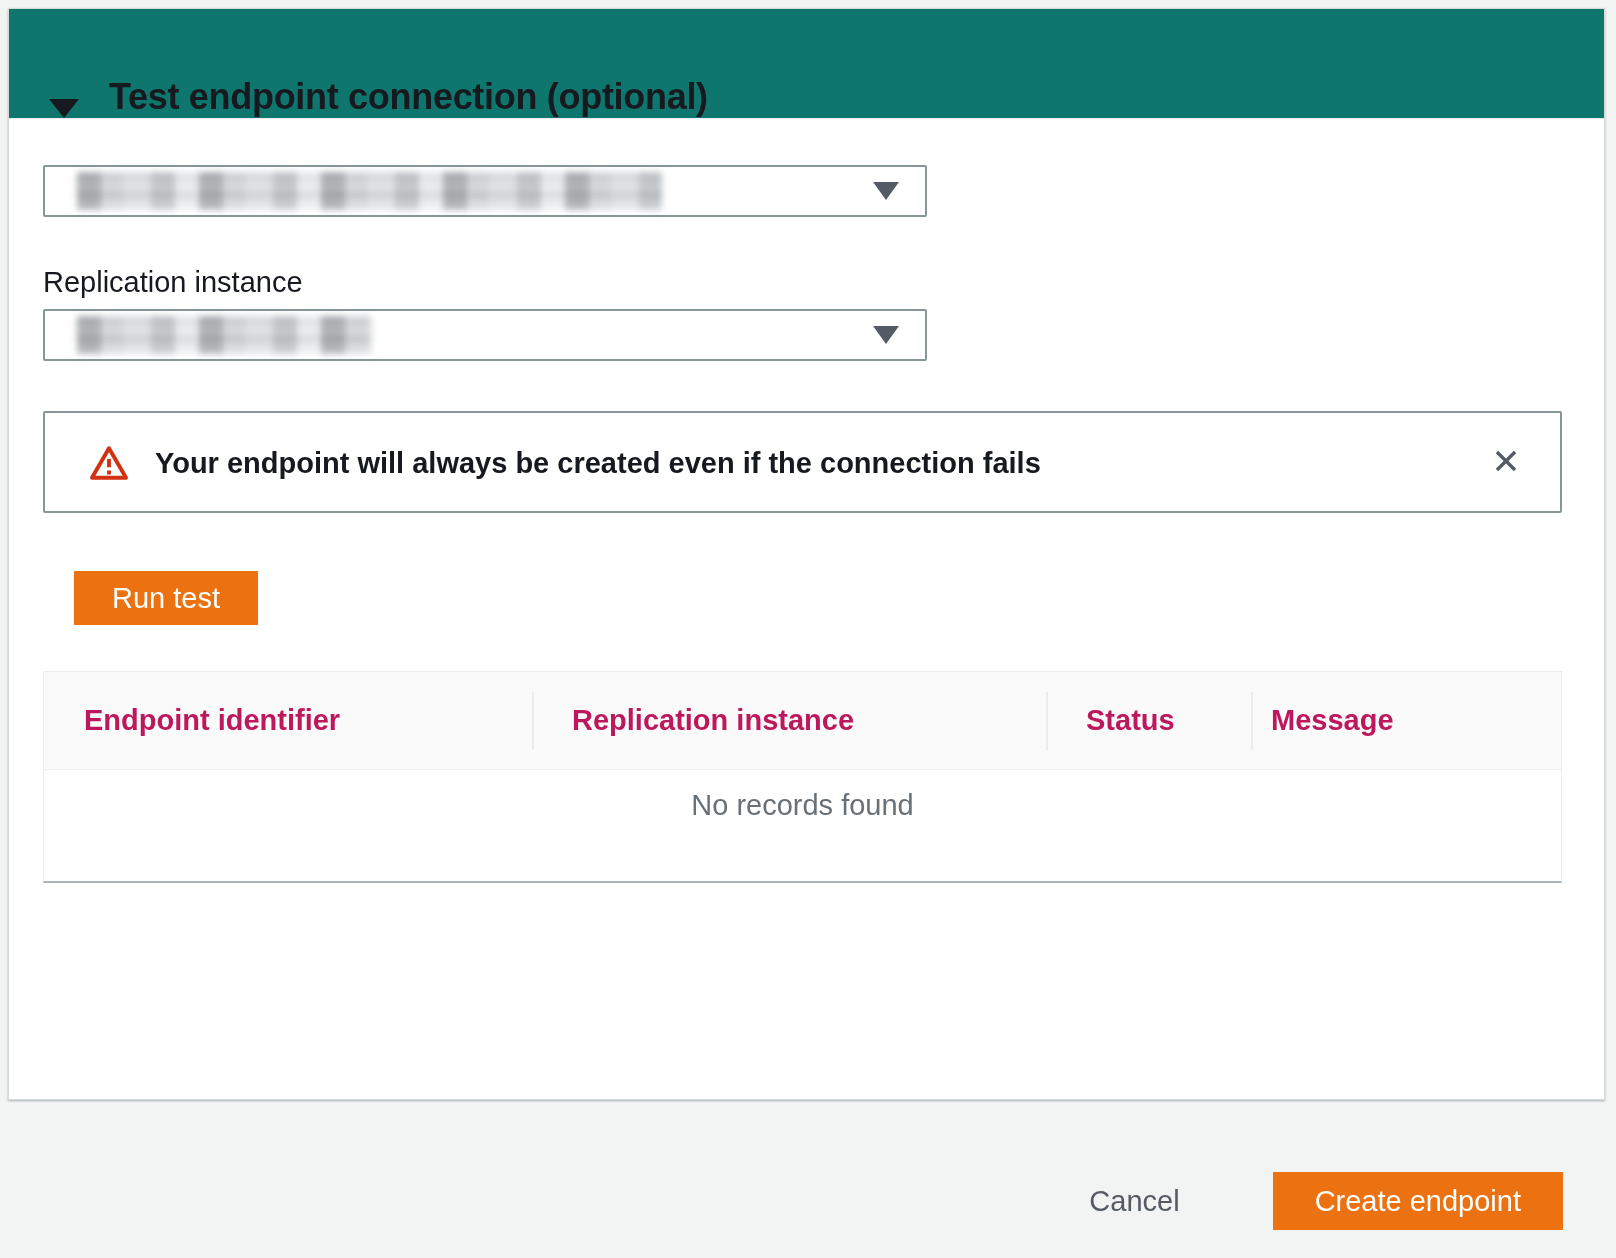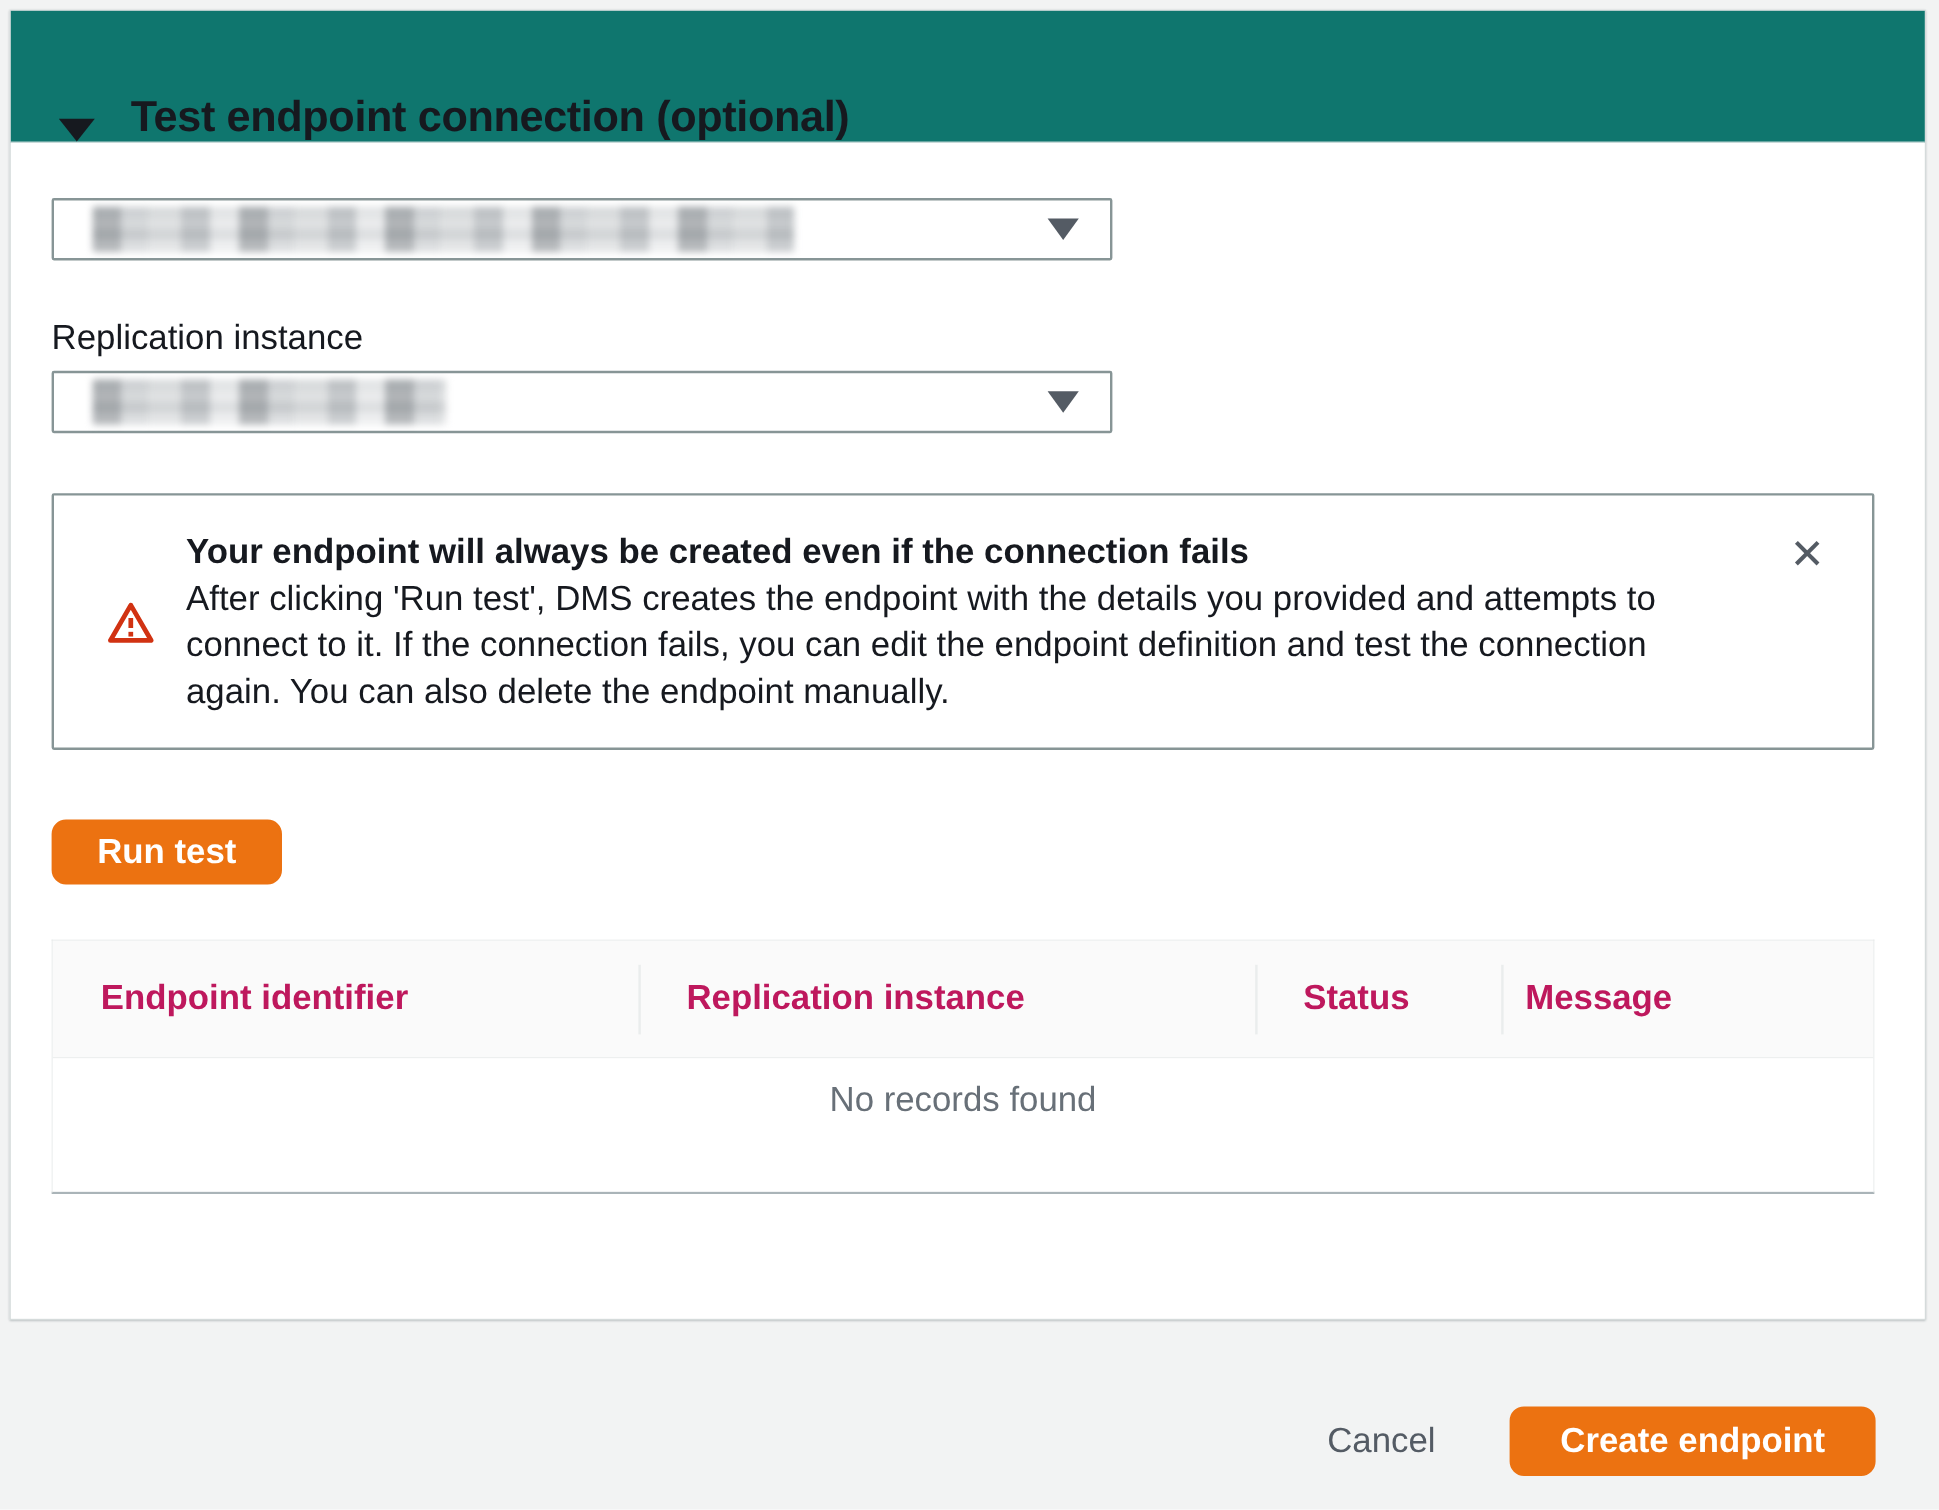--- a/index.html
+++ b/index.html
@@ -137,29 +137,30 @@
     padding: 4px;
     cursor: pointer;
     line-height: 0;
   }
 
   
   .btn-primary {
     display: inline-block;
     background: #ec7211;
     border: 2px solid #ec7211;
-    border-radius: 12px;
+    border-radius: 0;
     color: #ffffff;
     font-family: "Liberation Sans", sans-serif;
     font-size: 29px;
-    font-weight: bold;
+    font-weight: normal;
     height: 54px;
     line-height: 50px;
     padding: 0 36px;
     cursor: pointer;
+    margin-left: 31px;
   }
   .run-test { margin-top: 58px; }
 
   
   .results-table {
     margin-top: 46px;
     border: 1px solid #eaeded;
     border-bottom: 2px solid #aab4b8;
   }
   .thead {
@@ -262,21 +263,20 @@
     <div class="alert">
       <span class="alert-icon">
         <svg width="40" height="36" viewBox="0 0 24 22">
           <path d="M12 2 L22.4 20 L1.6 20 Z" fill="none" stroke="#d13212" stroke-width="2.4" stroke-linejoin="round"></path>
           <line x1="12" y1="8.6" x2="12" y2="13.6" stroke="#d13212" stroke-width="2.4"></line>
           <rect x="10.8" y="15.6" width="2.4" height="2.4" fill="#d13212"></rect>
         </svg>
       </span>
       <div>
         <div class="alert-title">Your endpoint will always be created even if the connection fails</div>
-        <div class="alert-body">After clicking 'Run test', DMS creates the endpoint with the details you provided and attempts to connect to it. If the connection fails, you can edit the endpoint definition and test the connection again. You can also delete the endpoint manually.</div>
       </div>
       <button class="alert-close">
         <svg width="32" height="32" viewBox="0 0 32 32">
           <line x1="7" y1="7" x2="25" y2="25" stroke="#545b64" stroke-width="3.4"></line>
           <line x1="25" y1="7" x2="7" y2="25" stroke="#545b64" stroke-width="3.4"></line>
         </svg>
       </button>
     </div>
 
     <button class="btn-primary run-test">Run test</button>

